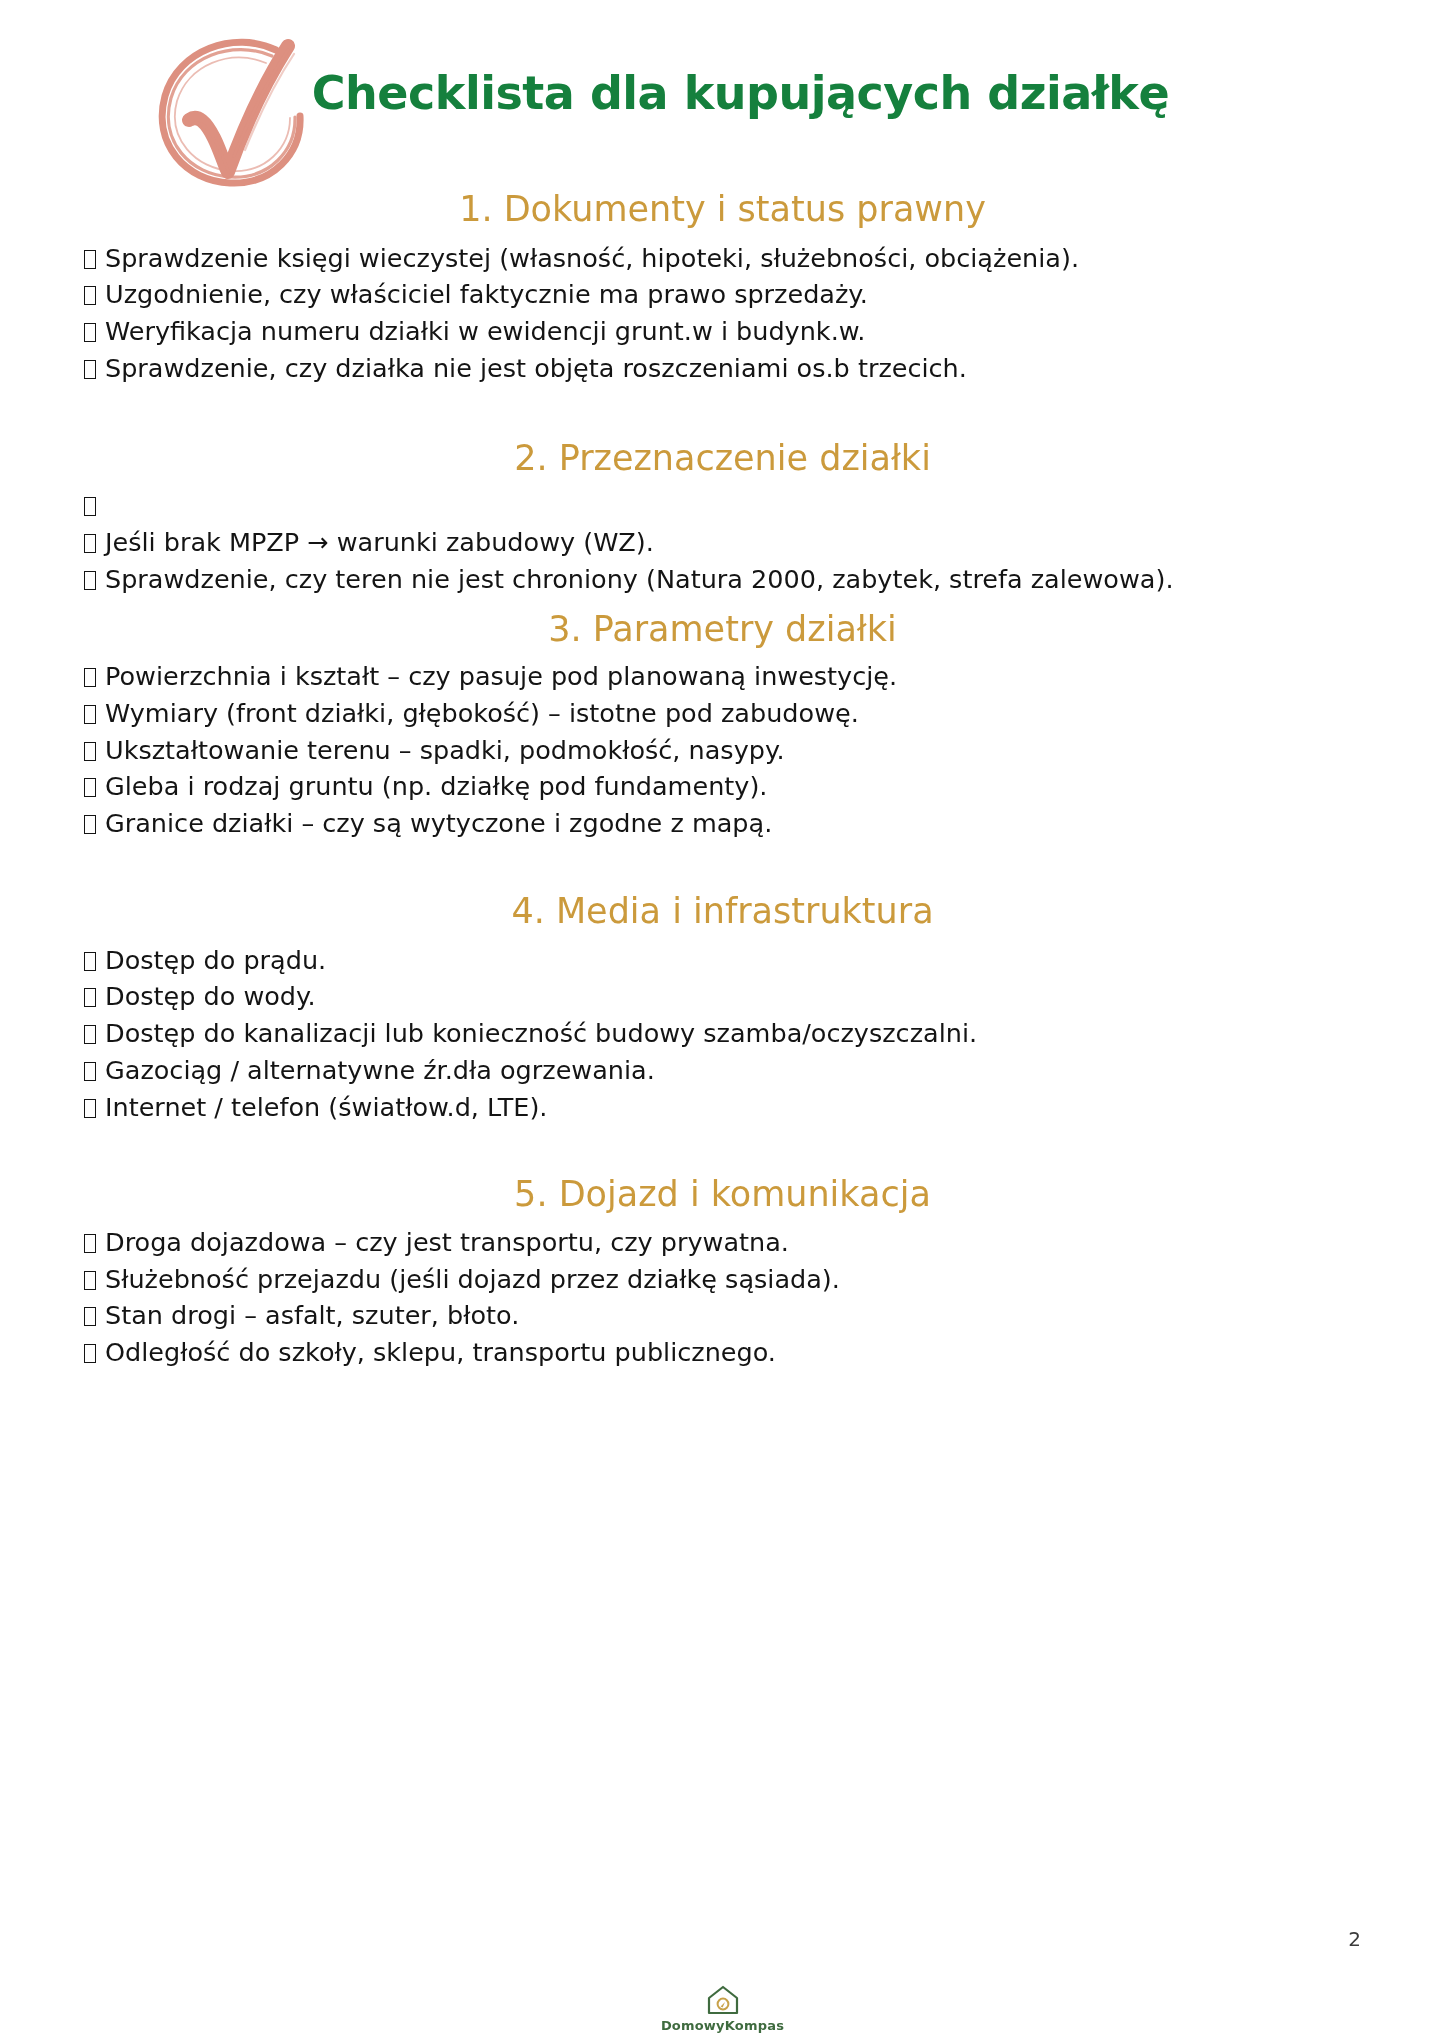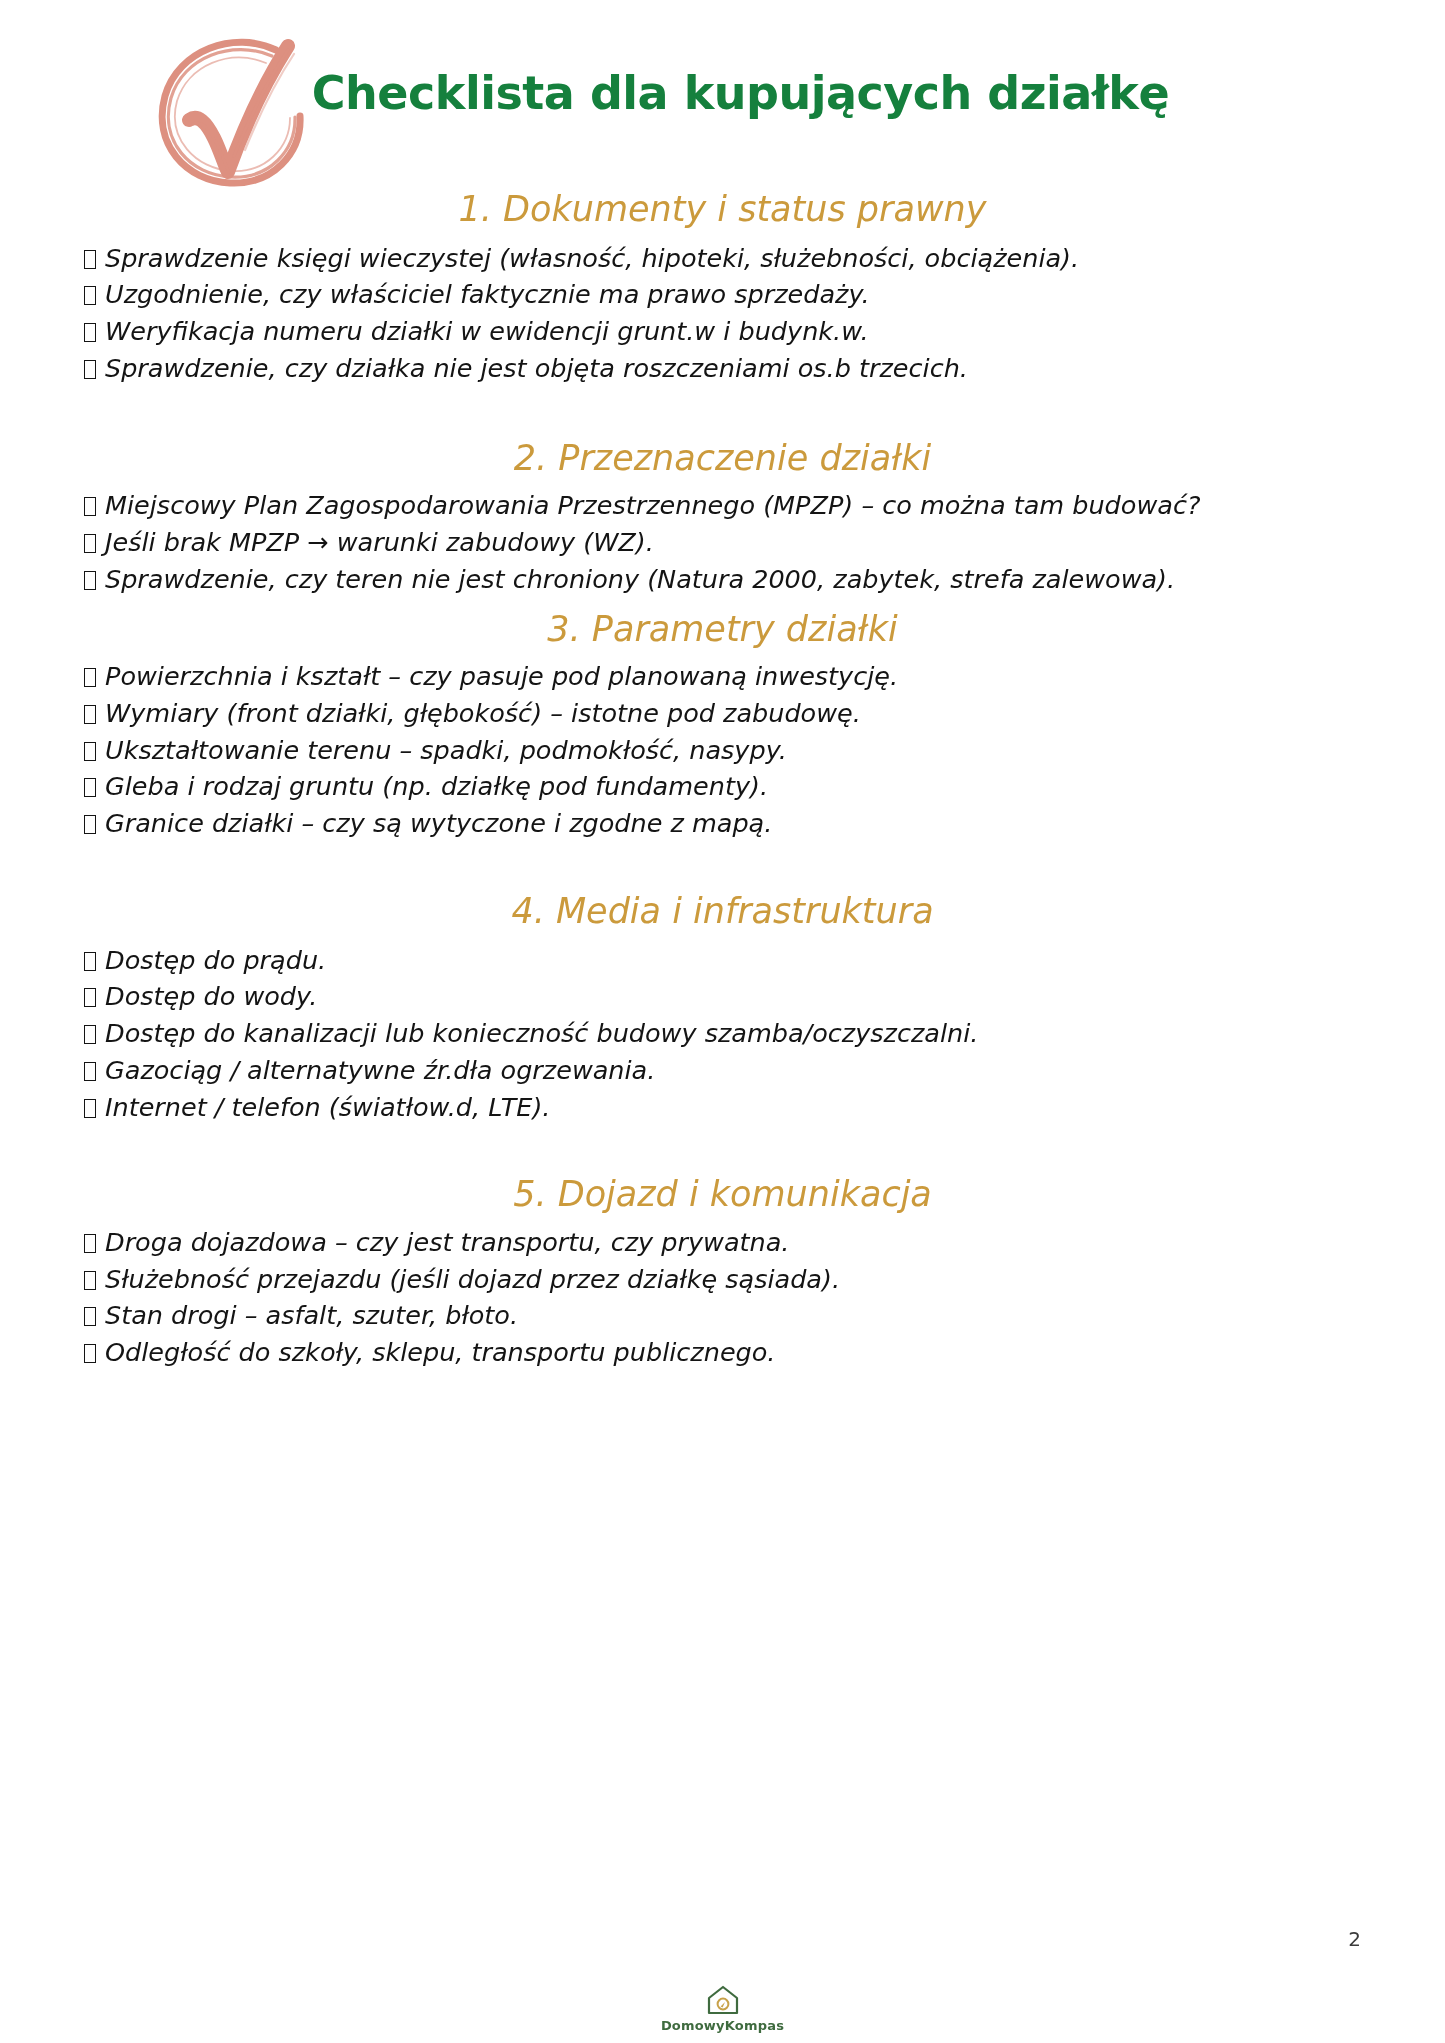--- a/index.html
+++ b/index.html
@@ -50,21 +50,20 @@
     letter-spacing: -0.5px;
     padding-left: 36px;
     box-sizing: border-box;
   }
 
   
   .content {
     position: relative;
     padding: 0 84px 0 84px;
     box-sizing: border-box;
-    font-style: italic;
   }
   .section {
     margin: 0;
   }
   .section-title {
     text-align: center;
     color: #cb9a3c;
     font-family: "DejaVu Sans", sans-serif;
     font-size: 35px;
     font-weight: normal;
@@ -175,21 +174,21 @@
         <li class="item"><span class="tofu"></span><span>Sprawdzenie księgi wieczystej (własność, hipoteki, służebności, obciążenia).</span></li>
         <li class="item"><span class="tofu"></span><span>Uzgodnienie, czy właściciel faktycznie ma prawo sprzedaży.</span></li>
         <li class="item"><span class="tofu"></span><span>Weryfikacja numeru działki w ewidencji grunt.w i budynk.w.</span></li>
         <li class="item"><span class="tofu"></span><span>Sprawdzenie, czy działka nie jest objęta roszczeniami os.b trzecich.</span></li>
       </ul>
     </section>
 
     <section class="section sec-2">
       <h2 class="section-title">2. Przeznaczenie działki</h2>
       <ul class="item-list">
-        <li class="item"><span class="tofu"></span><span>Miejscowy Plan Zagospodarowania Przestrzennego (MPZP) – co można tam budować?</span></li>
+        <li class="item"><span class="tofu"></span></li>
         <li class="item"><span class="tofu"></span><span>Jeśli brak MPZP → warunki zabudowy (WZ).</span></li>
         <li class="item"><span class="tofu"></span><span>Sprawdzenie, czy teren nie jest chroniony (Natura 2000, zabytek, strefa zalewowa).</span></li>
       </ul>
     </section>
 
     <section class="section sec-3">
       <h2 class="section-title">3. Parametry działki</h2>
       <ul class="item-list">
         <li class="item"><span class="tofu"></span><span>Powierzchnia i kształt – czy pasuje pod planowaną inwestycję.</span></li>
         <li class="item"><span class="tofu"></span><span>Wymiary (front działki, głębokość) – istotne pod zabudowę.</span></li>

